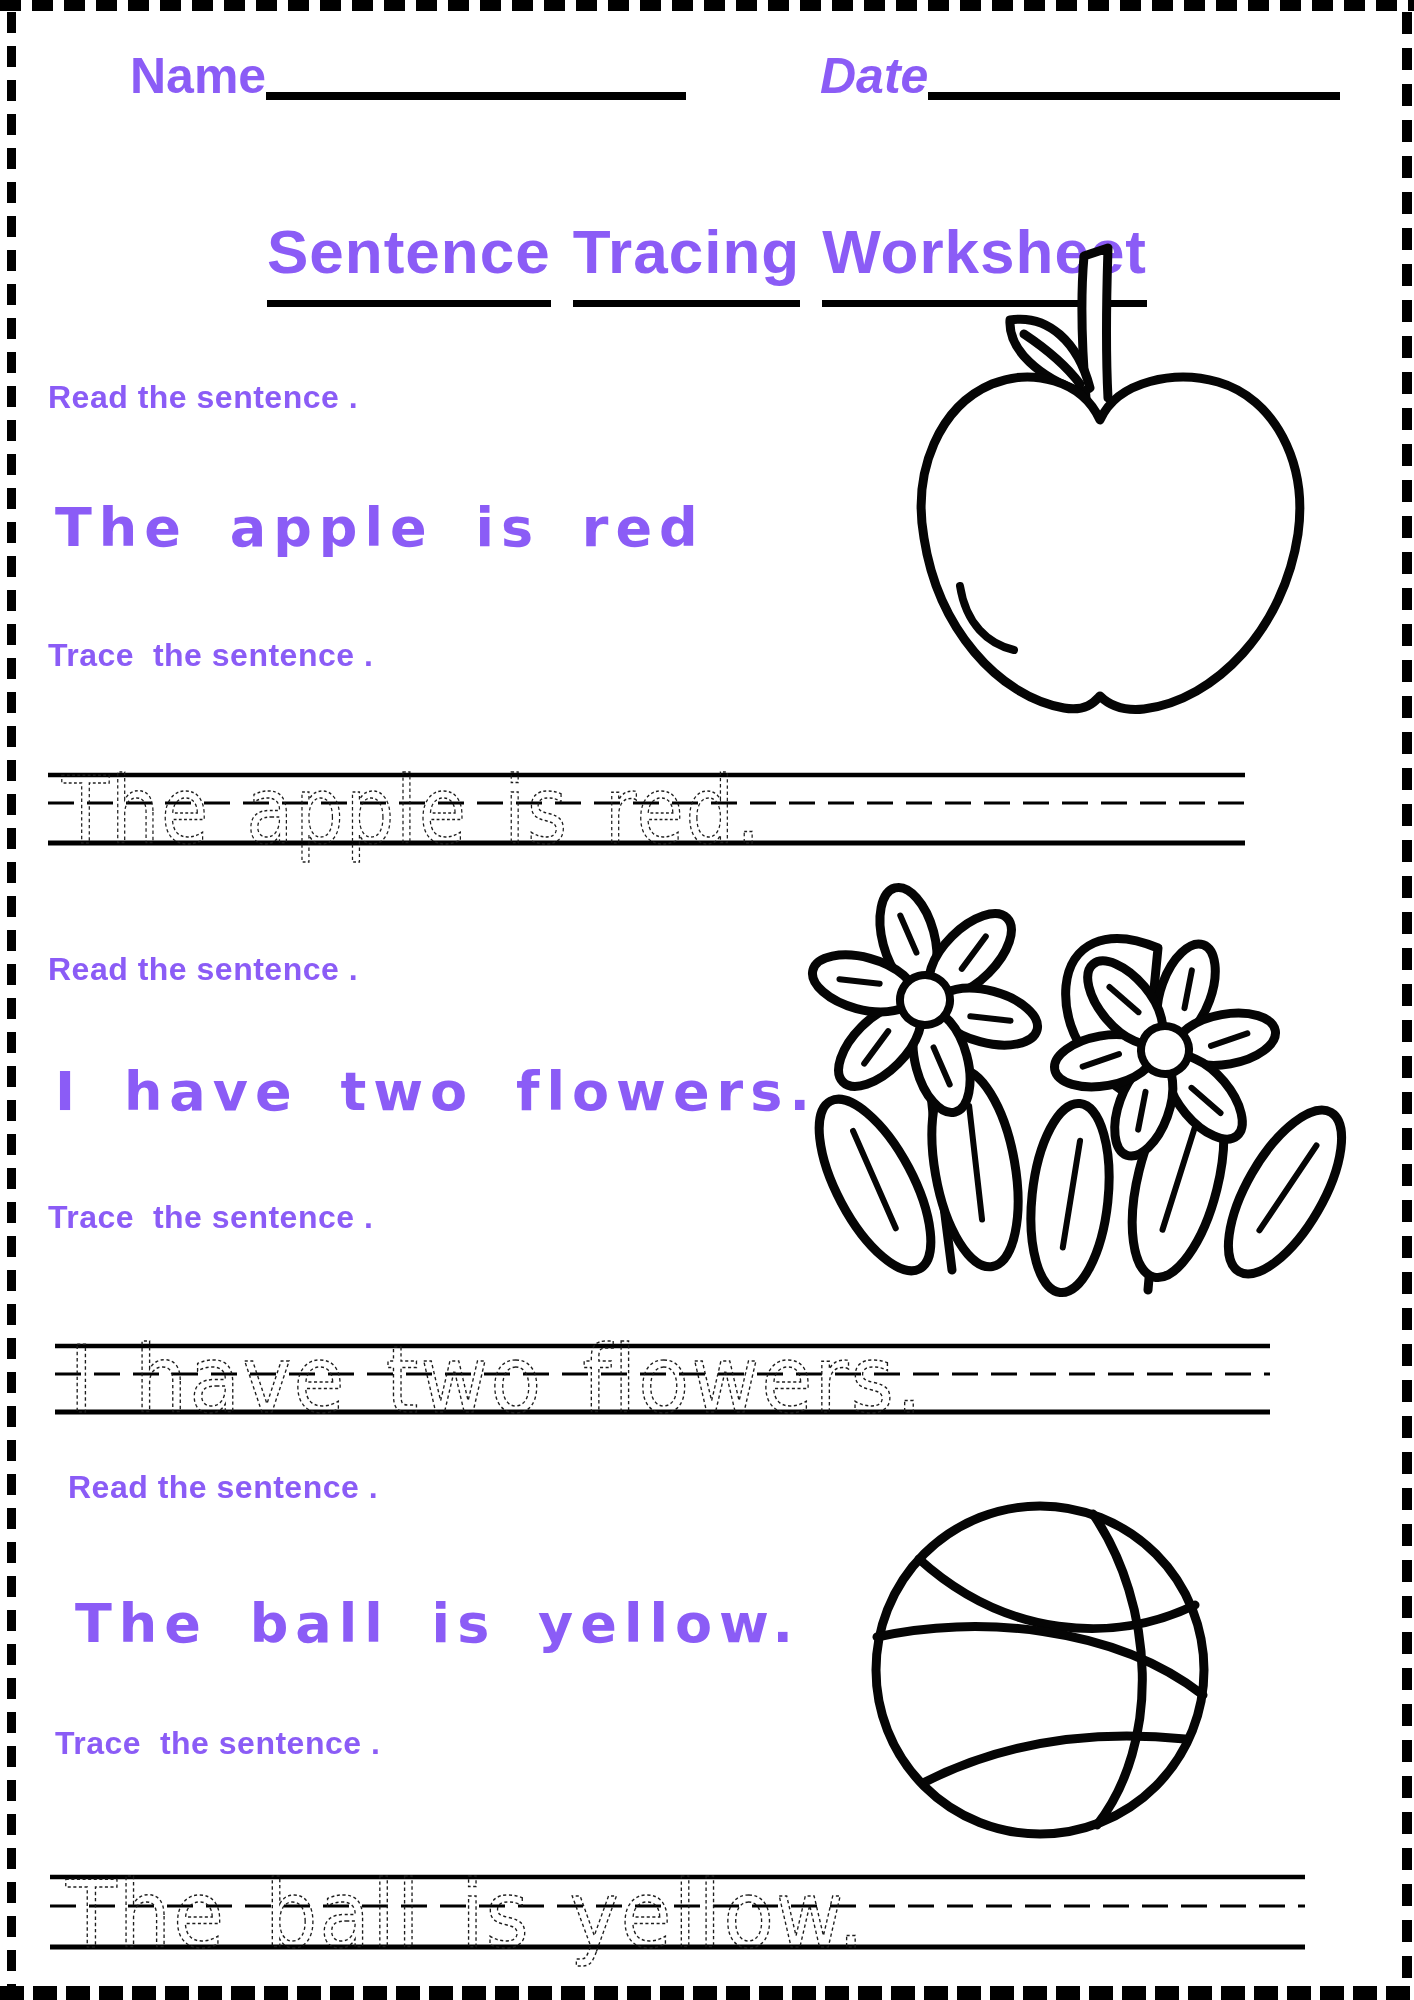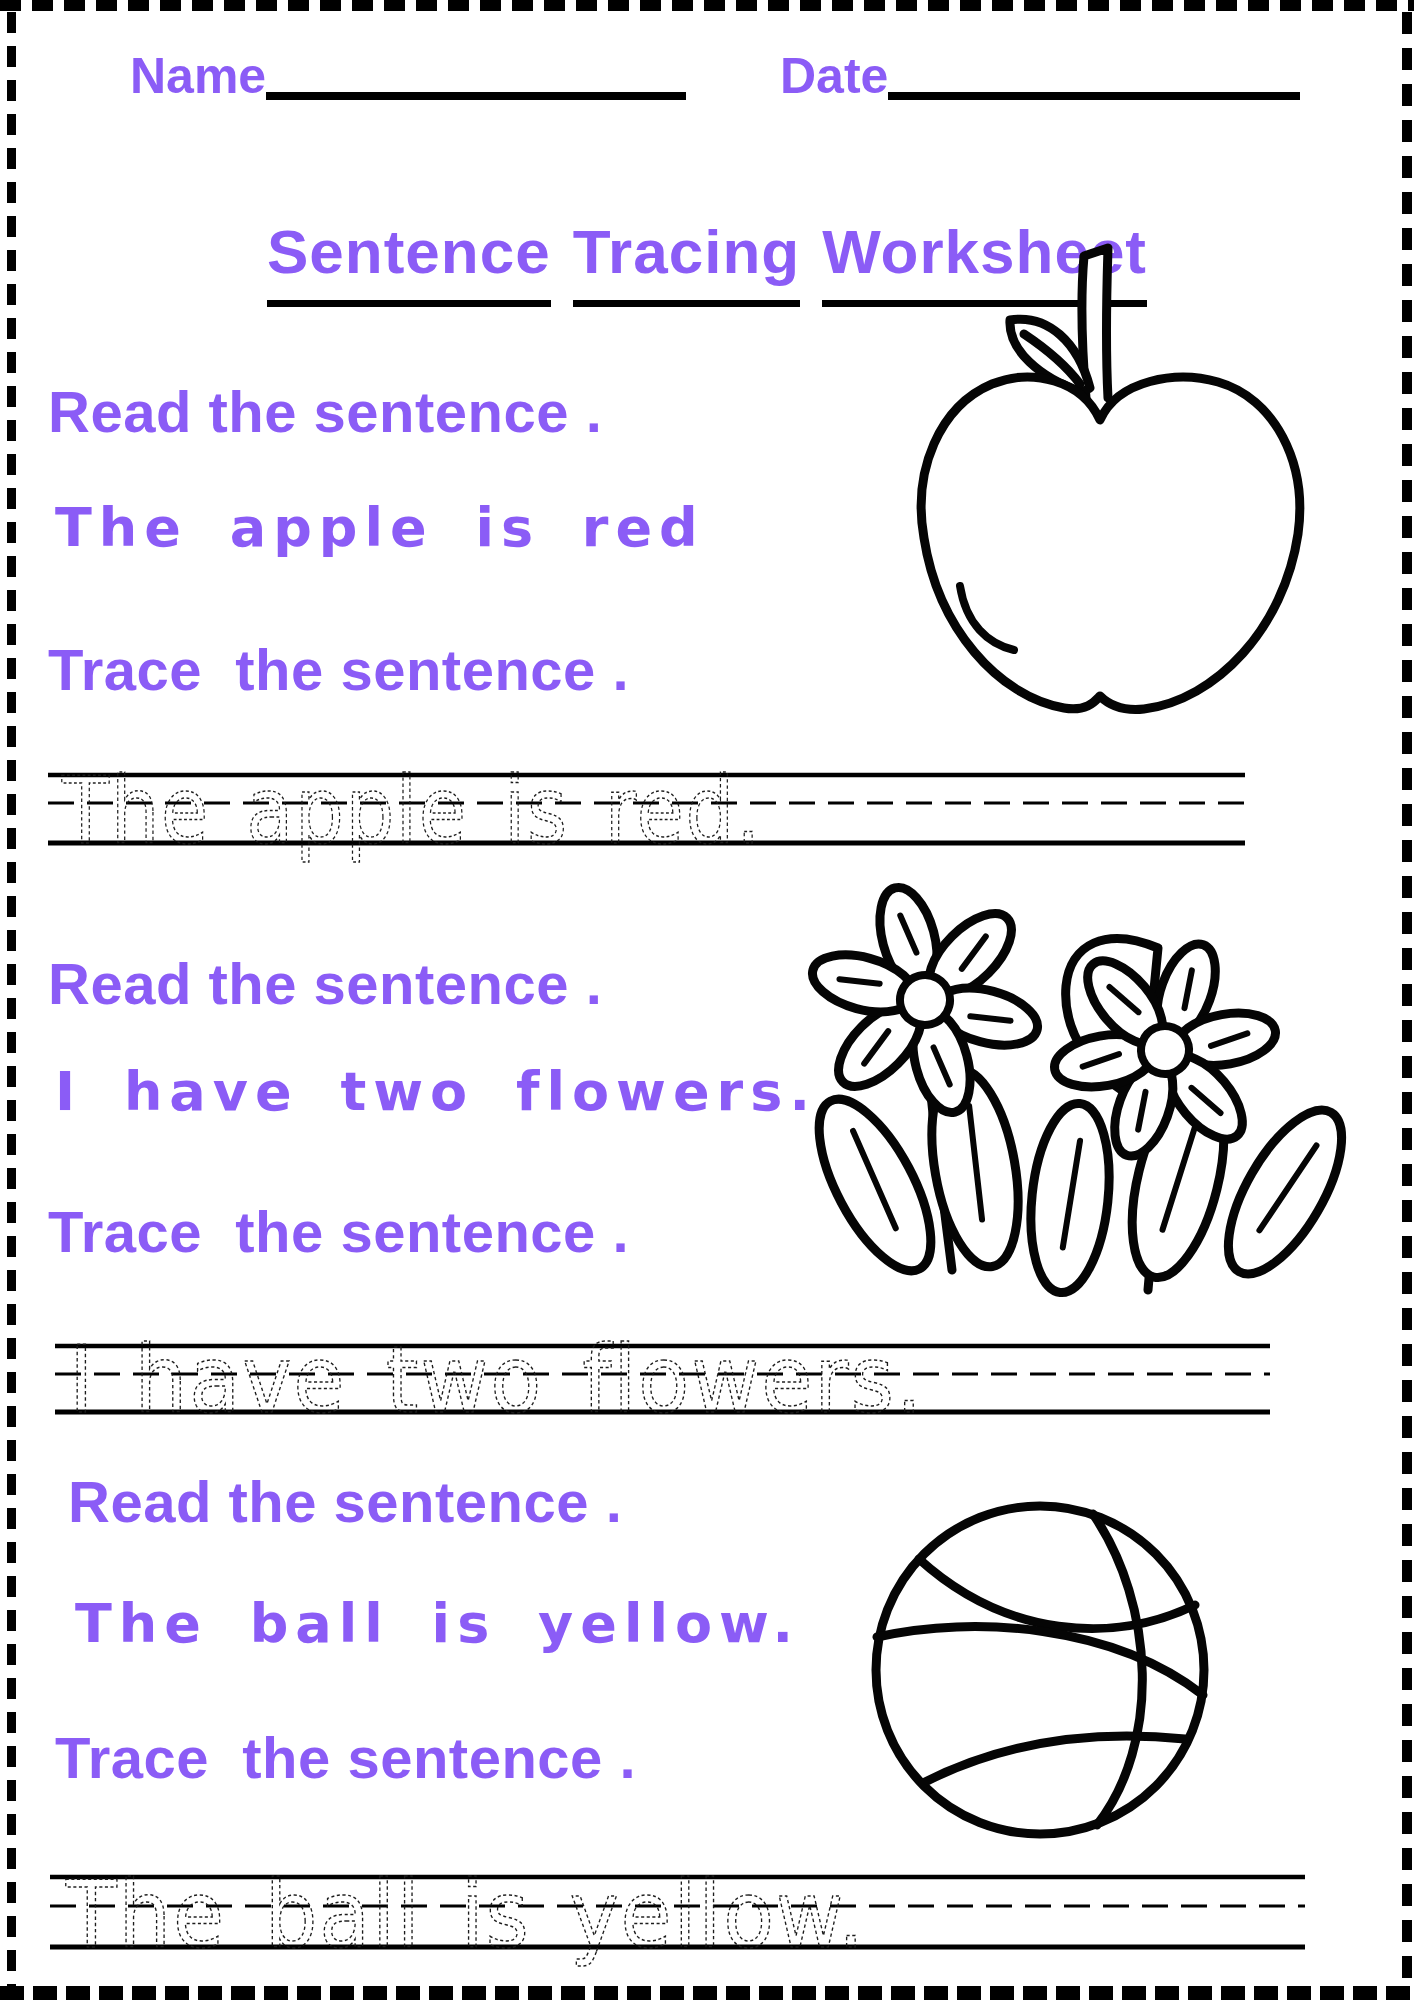--- a/index.html
+++ b/index.html
@@ -17,27 +17,27 @@
   .b-bottom{position:absolute;left:0;top:1986px;width:1414px;height:14px;
     background:repeating-linear-gradient(90deg,#000 0 24px,transparent 24px 33px);}
   .b-left{position:absolute;left:7px;top:12px;width:9px;height:1974px;
     background:repeating-linear-gradient(180deg,#000 0 21px,transparent 21px 34px);}
   .b-right{position:absolute;left:1402px;top:12px;width:10px;height:1974px;
     background:repeating-linear-gradient(180deg,#000 0 22px,transparent 22px 36px);}
 
   .hdr{position:absolute;top:46px;font-weight:bold;font-size:50px;line-height:1.2;white-space:nowrap;}
   .hdr .blank{display:inline-block;border-bottom:8px solid #000;vertical-align:-0.14em;}
   .hdr-name{left:130px;}
-  .hdr-date{left:780px;}
+  .hdr-date{left:820px;font-style:italic;}
 
   .title{position:absolute;top:218px;left:0;width:1414px;text-align:center;
     font-weight:bold;font-size:62px;line-height:1.1;letter-spacing:1px;white-space:nowrap;}
   .title .tw{display:inline-block;border-bottom:7px solid #000;padding-bottom:14px;margin:0 11px;}
 
-  .lbl{position:absolute;font-weight:bold;font-size:58px;line-height:1.1;white-space:pre;letter-spacing:0.5px;}
+  .lbl{position:absolute;font-weight:bold;font-size:32px;line-height:1.1;white-space:pre;letter-spacing:0.5px;}
   .sent{position:absolute;font-weight:bold;font-size:54px;line-height:1.1;white-space:pre;
     letter-spacing:7px;word-spacing:16px;font-family:"DejaVu Sans","Liberation Sans",sans-serif;}
 
   .art{position:absolute;}
   .trace-svg{position:absolute;overflow:visible;}
   .trace-text{
     font-family:"DejaVu Sans",sans-serif;
     font-size:92px;
     letter-spacing:2px;
     word-spacing:12px;

